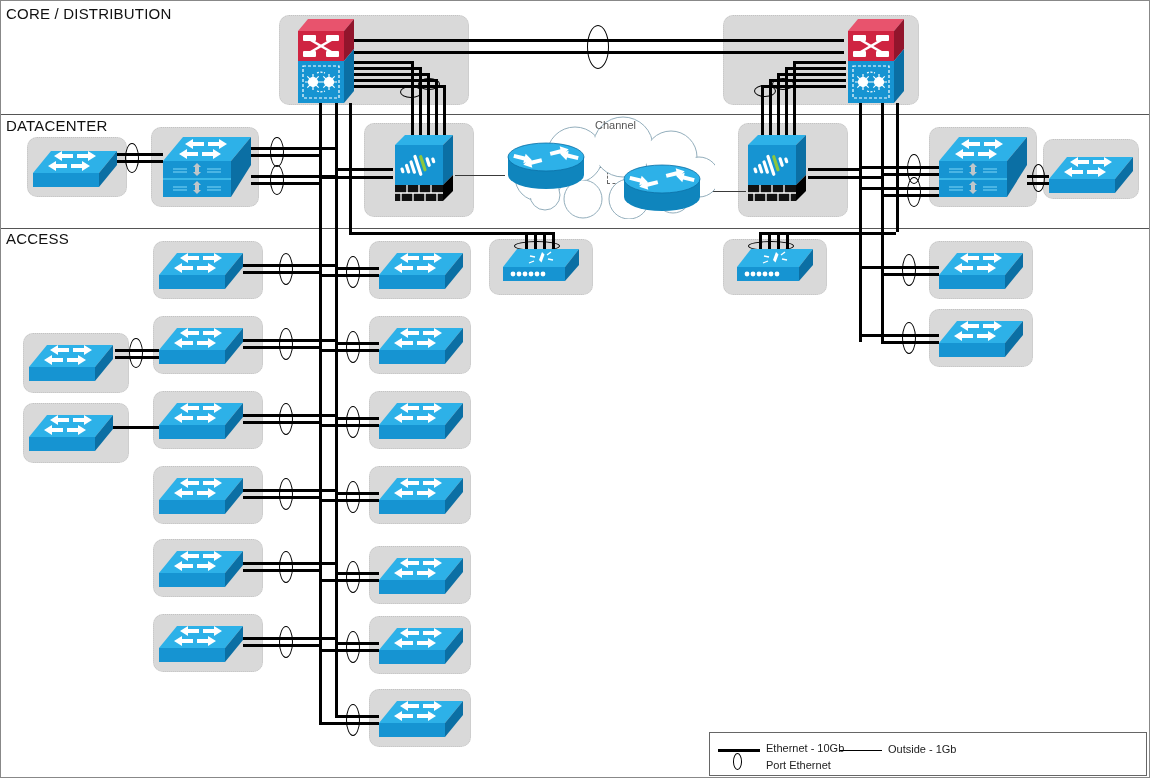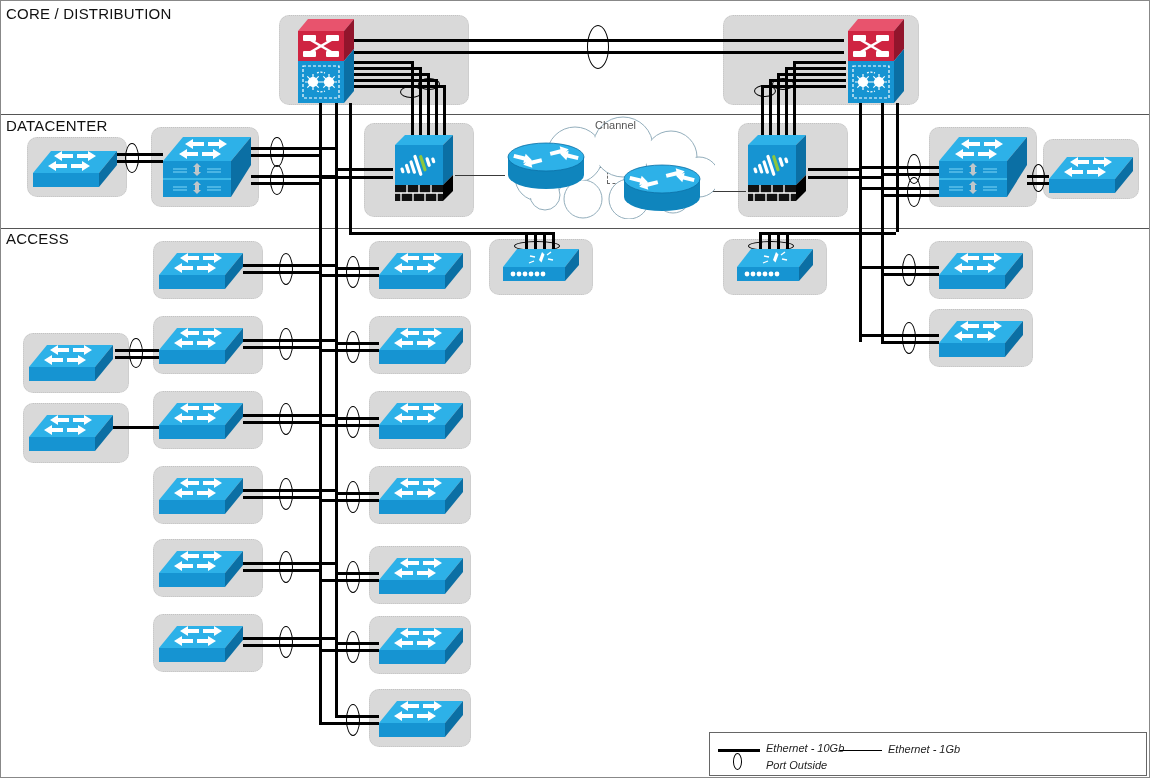--- a/index.html
+++ b/index.html
@@ -11,21 +11,21 @@
   .wire.thin{background:#3a3a3a;}
   .wire.sep{background:#555;}
   .wire.dashh{background:none;border-top:1px dashed #666;}
   .wire.dashv{background:none;border-left:1px dashed #666;}
   .pc{position:absolute;border:1.5px solid #000;border-radius:50%;background:transparent;box-sizing:border-box;}
   .dev{position:absolute;line-height:0;}
   .sec-label{position:absolute;font-size:15px;color:#111;letter-spacing:.2px;}
   .cloud-label{position:absolute;font-size:11px;color:#555;}
   .legend{position:absolute;left:708px;top:731px;width:438px;height:44px;border:1px solid #666;box-sizing:border-box;background:#fff;}
   .legend .ls{position:absolute;background:#000;}
-  .legend .lt{position:absolute;font-size:11px;color:#222;white-space:nowrap;font-style:italic;}
+  .legend .lt{position:absolute;font-size:11px;color:#222;white-space:nowrap;}
   .legend .le{position:absolute;border:1.5px solid #000;border-radius:50%;background:none;box-sizing:border-box;}
 </style>
 </head>
 <body>
 
 <div class="canvas" id="diagram">
 
 <div class="bg" style="left: 278px; top: 14px; width: 190px; height: 90px;"></div>
     <div class="bg" style="left: 722px; top: 14px; width: 196px; height: 90px;"></div>
     <div class="bg" style="left: 26px; top: 136px; width: 100px; height: 60px;"></div>
@@ -614,17 +614,17 @@
         </g>
       </svg></div>
     <div class="sec-label" style="left:5px;top:4px;">CORE / DISTRIBUTION</div>
     <div class="sec-label" style="left:5px;top:116px;">DATACENTER</div>
     <div class="sec-label" style="left:5px;top:229px;">ACCESS</div>
     <div class="cloud-label" style="left:594px;top:118px;">Channel</div>
     <div class="legend">
     <div class="ls" style="left:8px;top:16px;width:42px;height:3px;"></div>
     <span class="lt" style="left:56px;top:9px;">Ethernet - 10Gb</span>
     <div class="ls" style="left:130px;top:17px;width:42px;height:1px;"></div>
-    <span class="lt" style="left:178px;top:10px;">Ethernet - 1Gb</span>
+    <span class="lt" style="left:178px;top:10px;">Outside - 1Gb</span>
     <div class="le" style="left:23px;top:20px;width:9px;height:17px;"></div>
-    <span class="lt" style="left:56px;top:26px;">Port Outside</span>
+    <span class="lt" style="left:56px;top:26px;">Port Ethernet</span>
   </div>
   </div>
 
 </body></html>

